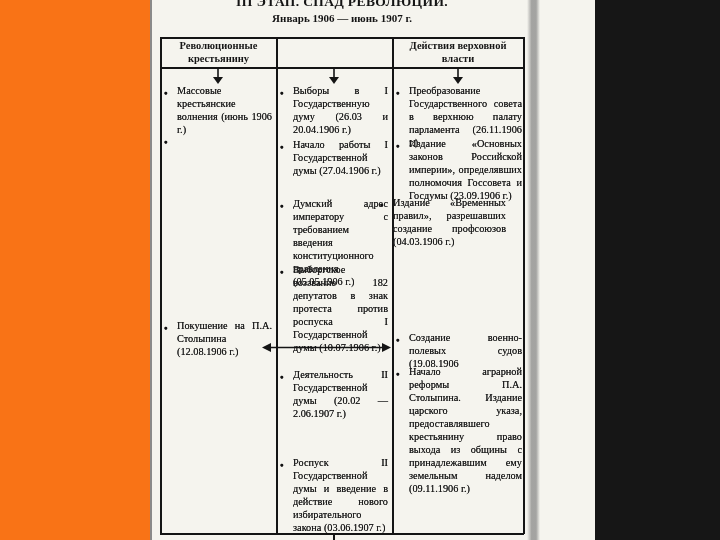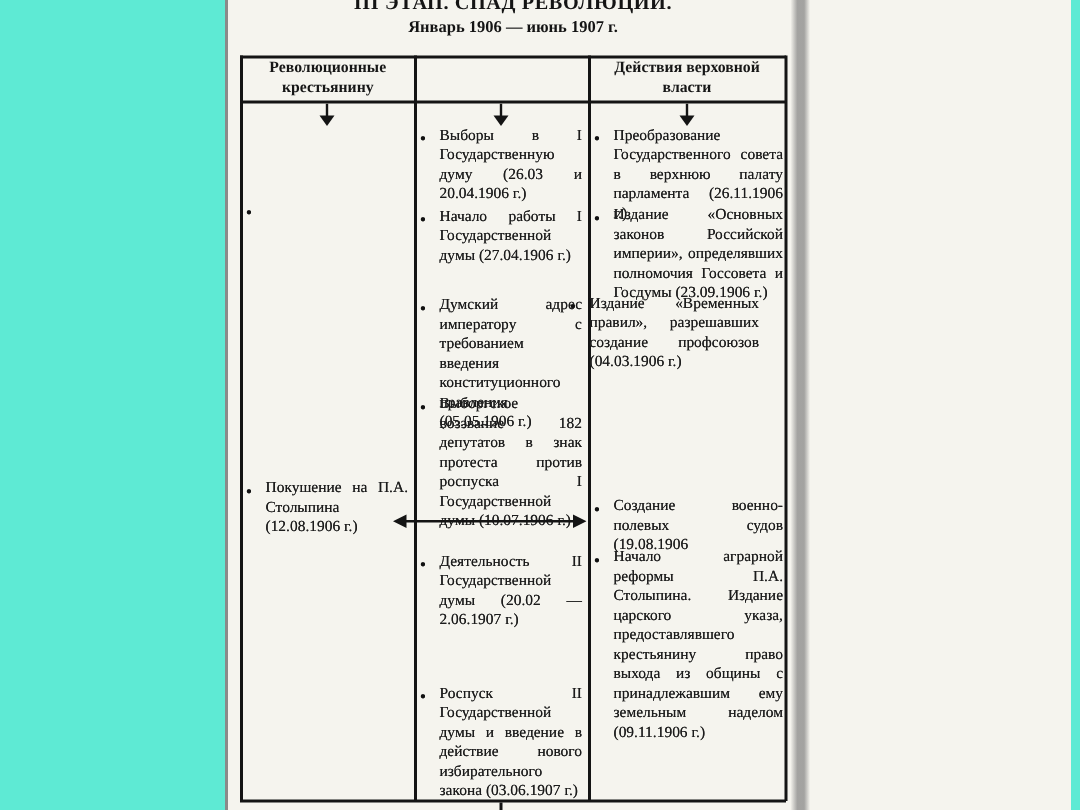--- a/index.html
+++ b/index.html
@@ -1,18 +1,18 @@
 <!DOCTYPE html>
 <html><head>
 <meta charset="utf-8">
 <style>
   html,body{margin:0;padding:0;background:#161616;}
   .canvas{
-    position:relative;width:720px;height:540px;overflow:hidden;
-    background:#5eead4;font-family:"Liberation Serif","DejaVu Serif",serif;
+    position:relative;width:595px;height:540px;overflow:hidden;
+    background:#f97316;font-family:"Liberation Serif","DejaVu Serif",serif;
   }
   .page{
     position:absolute;left:150px;top:0;width:562px;height:540px;
     background:#f5f4ee;border-left:2px solid #8a8a8a;
   }
   .scan-shadow{
     position:absolute;left:527px;top:0;width:13px;height:540px;
     background:linear-gradient(90deg, rgba(120,120,120,0) 0%, rgba(120,120,120,.65) 35%, rgba(120,120,120,.65) 70%, rgba(120,120,120,0) 100%);
   }
   .title-line{position:absolute;left:160px;width:364px;text-align:center;
@@ -58,20 +58,24 @@
   </svg>
   <svg class="arrow-svg" style="left:328px;top:69px" width="12" height="15">
     <line x1="6" y1="0" x2="6" y2="9" stroke="#141414" stroke-width="1.6"></line>
     <polygon points="1,8 11,8 6,15" fill="#141414"></polygon>
   </svg>
   <svg class="arrow-svg" style="left:452px;top:69px" width="12" height="15">
     <line x1="6" y1="0" x2="6" y2="9" stroke="#141414" stroke-width="1.6"></line>
     <polygon points="1,8 11,8 6,15" fill="#141414"></polygon>
   </svg>
 
+  <div class="item" style="left:164px;top:84px;width:108px">
+    <span class="bullet">●</span>
+    <span class="itxt">Массовые крестьянские волнения (июнь 1906 г.)</span>
+  </div>
   <div class="item" style="left:164px;top:133px;width:108px">
     <span class="bullet">●</span>
   </div>
   <div class="item" style="left:164px;top:319px;width:108px">
     <span class="bullet">●</span>
     <span class="itxt">Покушение на П.А. Столыпина (12.08.1906 г.)</span>
   </div>
 
   <div class="item" style="left:280px;top:84px;width:108px">
     <span class="bullet">●</span>

